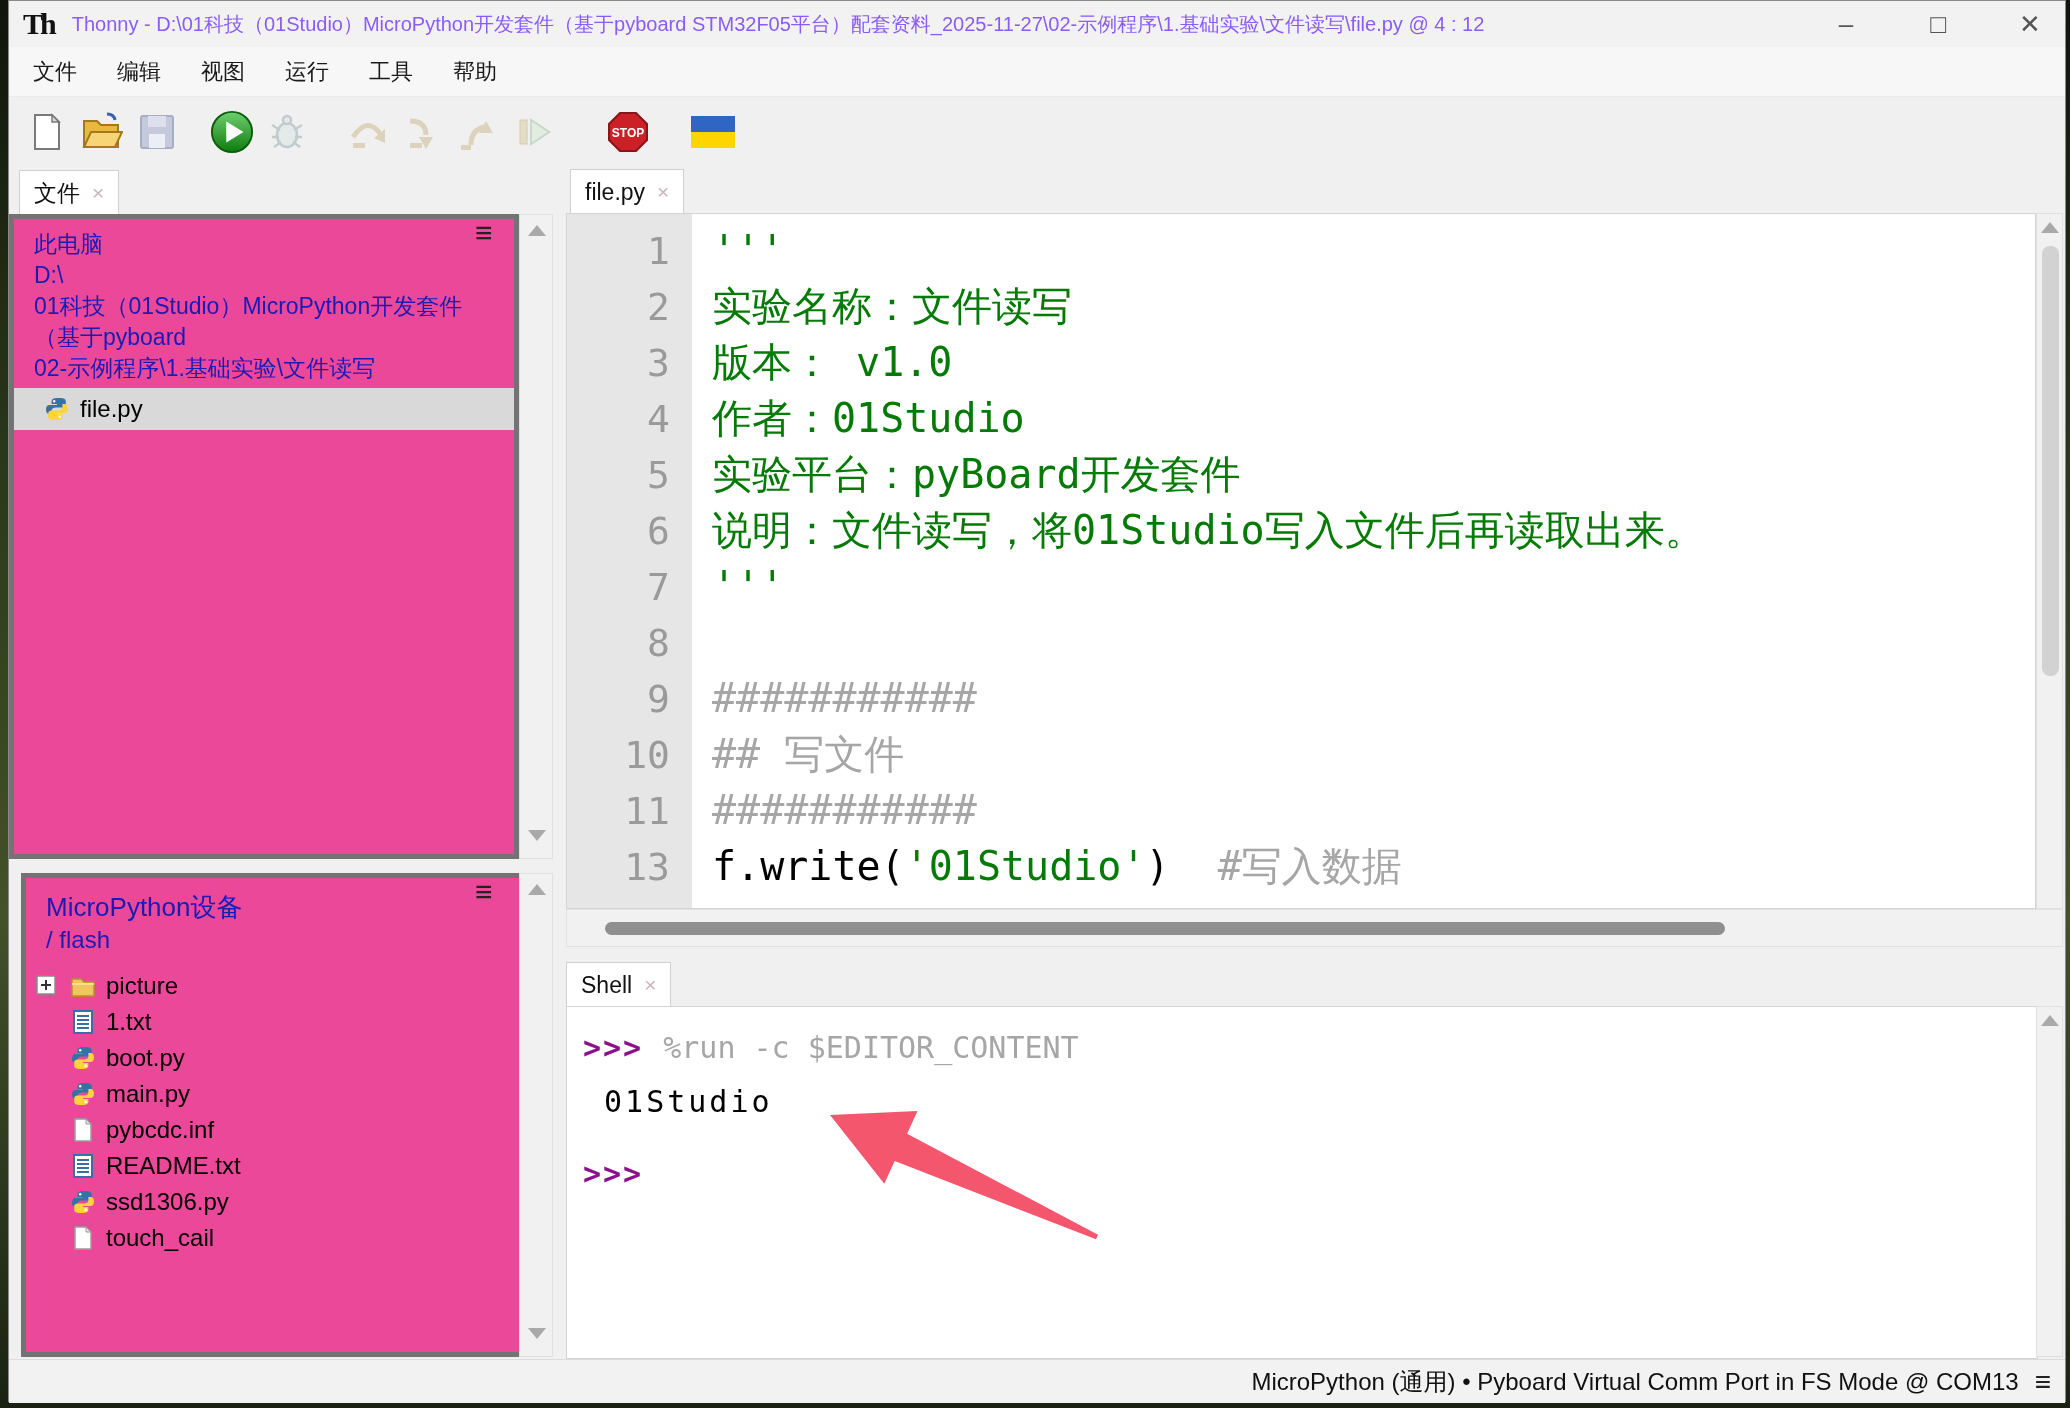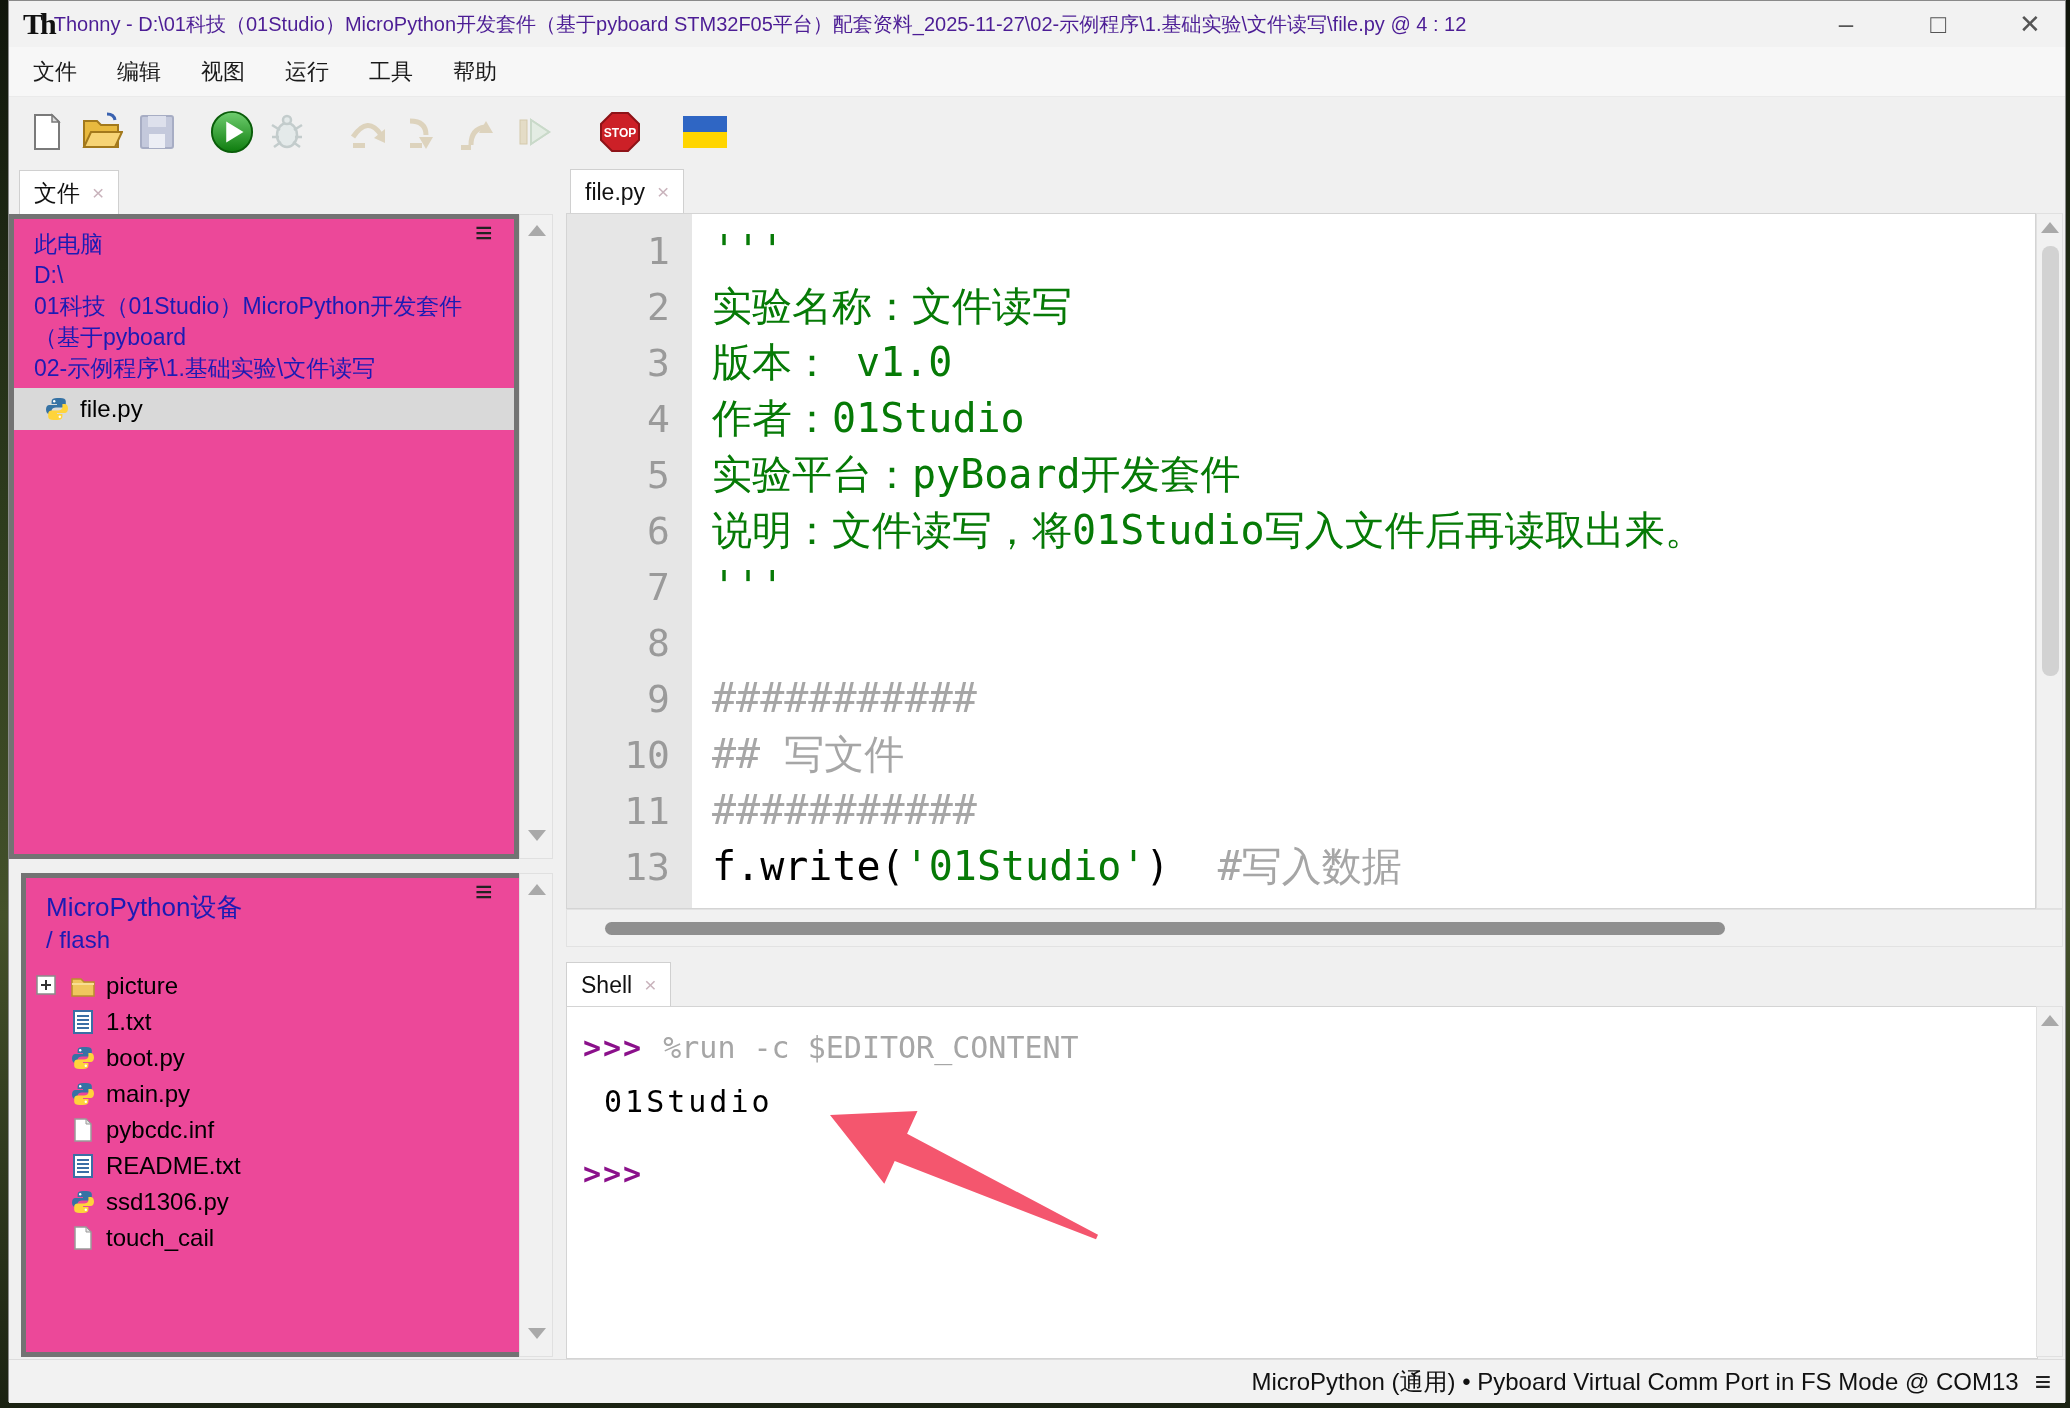--- a/index.html
+++ b/index.html
@@ -6,35 +6,35 @@
     background:linear-gradient(180deg,#10150b 0%,#2c3a1c 35%,#44512a 65%,#1b2212 100%);
     font-family:"Liberation Sans",sans-serif;}
   .window{position:absolute;left:8px;top:0;width:2058px;height:1402px;background:#f0f0f0;
     border:1px solid #8a8a8a;box-sizing:border-box;}
   .abs{position:absolute;box-sizing:border-box;}
 
   
   .titlebar{left:0;top:0;width:100%;height:46px;background:#f2f2f2;display:flex;align-items:center;}
   .app-icon{font-family:"Liberation Serif",serif;font-weight:bold;font-size:30px;color:#111;
     margin-left:14px;letter-spacing:-3px;}
-  .title-text{font-size:20px;color:#4c1d95;white-space:nowrap;overflow:hidden;max-width:1700px;}
+  .title-text{margin-left:18px;font-size:20px;color:#8b5cf6;white-space:nowrap;overflow:hidden;max-width:1700px;}
   .win-controls{position:absolute;right:18px;top:0;height:46px;display:flex;align-items:center;gap:58px;color:#555;}
   .win-controls span{font-size:26px;font-weight:300;cursor:default;width:34px;text-align:center;}
   .wc-min{font-size:30px;}
 
   
   .menubar{left:0;top:46px;width:100%;height:50px;background:#f7f7f7;display:flex;align-items:center;
     gap:32px;padding-left:20px;font-size:22px;color:#1a1a1a;border-bottom:1px solid #eaeaea;}
   .menu-item{padding:2px 4px;}
 
   
   .toolbar{left:0;top:96px;width:100%;height:70px;background:#f0f0f0;display:flex;align-items:center;
     padding-left:16px;gap:11px;}
   .tbi{width:44px;height:44px;display:flex;align-items:center;justify-content:center;}
-  .gap-a{margin-left:20px;} .gap-b{margin-left:26px;} .gap-c{margin-left:32px;} .gap-d{margin-left:30px;}
+  .gap-a{margin-left:20px;} .gap-b{margin-left:26px;} .gap-c{margin-left:40px;} .gap-d{margin-left:30px;}
 
   
   .panel{background:#ec4899;border:5px solid #737373;}
   .tab{position:absolute;background:#fff;border:1px solid #d0d0d0;border-bottom:none;height:44px;
     display:flex;align-items:center;padding:0 14px;font-size:23px;color:#111;gap:12px;}
   .tab-close{color:#c9b3bc;font-size:21px;}
   .scrollstrip{background:#f1f1f1;border:1px solid #e0e0e0;}
   .arr-up,.arr-dn{position:absolute;left:8px;width:0;height:0;border-left:9px solid transparent;border-right:9px solid transparent;}
   .arr-up{border-bottom:11px solid #a9a9a9;}
   .arr-dn{border-top:11px solid #a9a9a9;}

